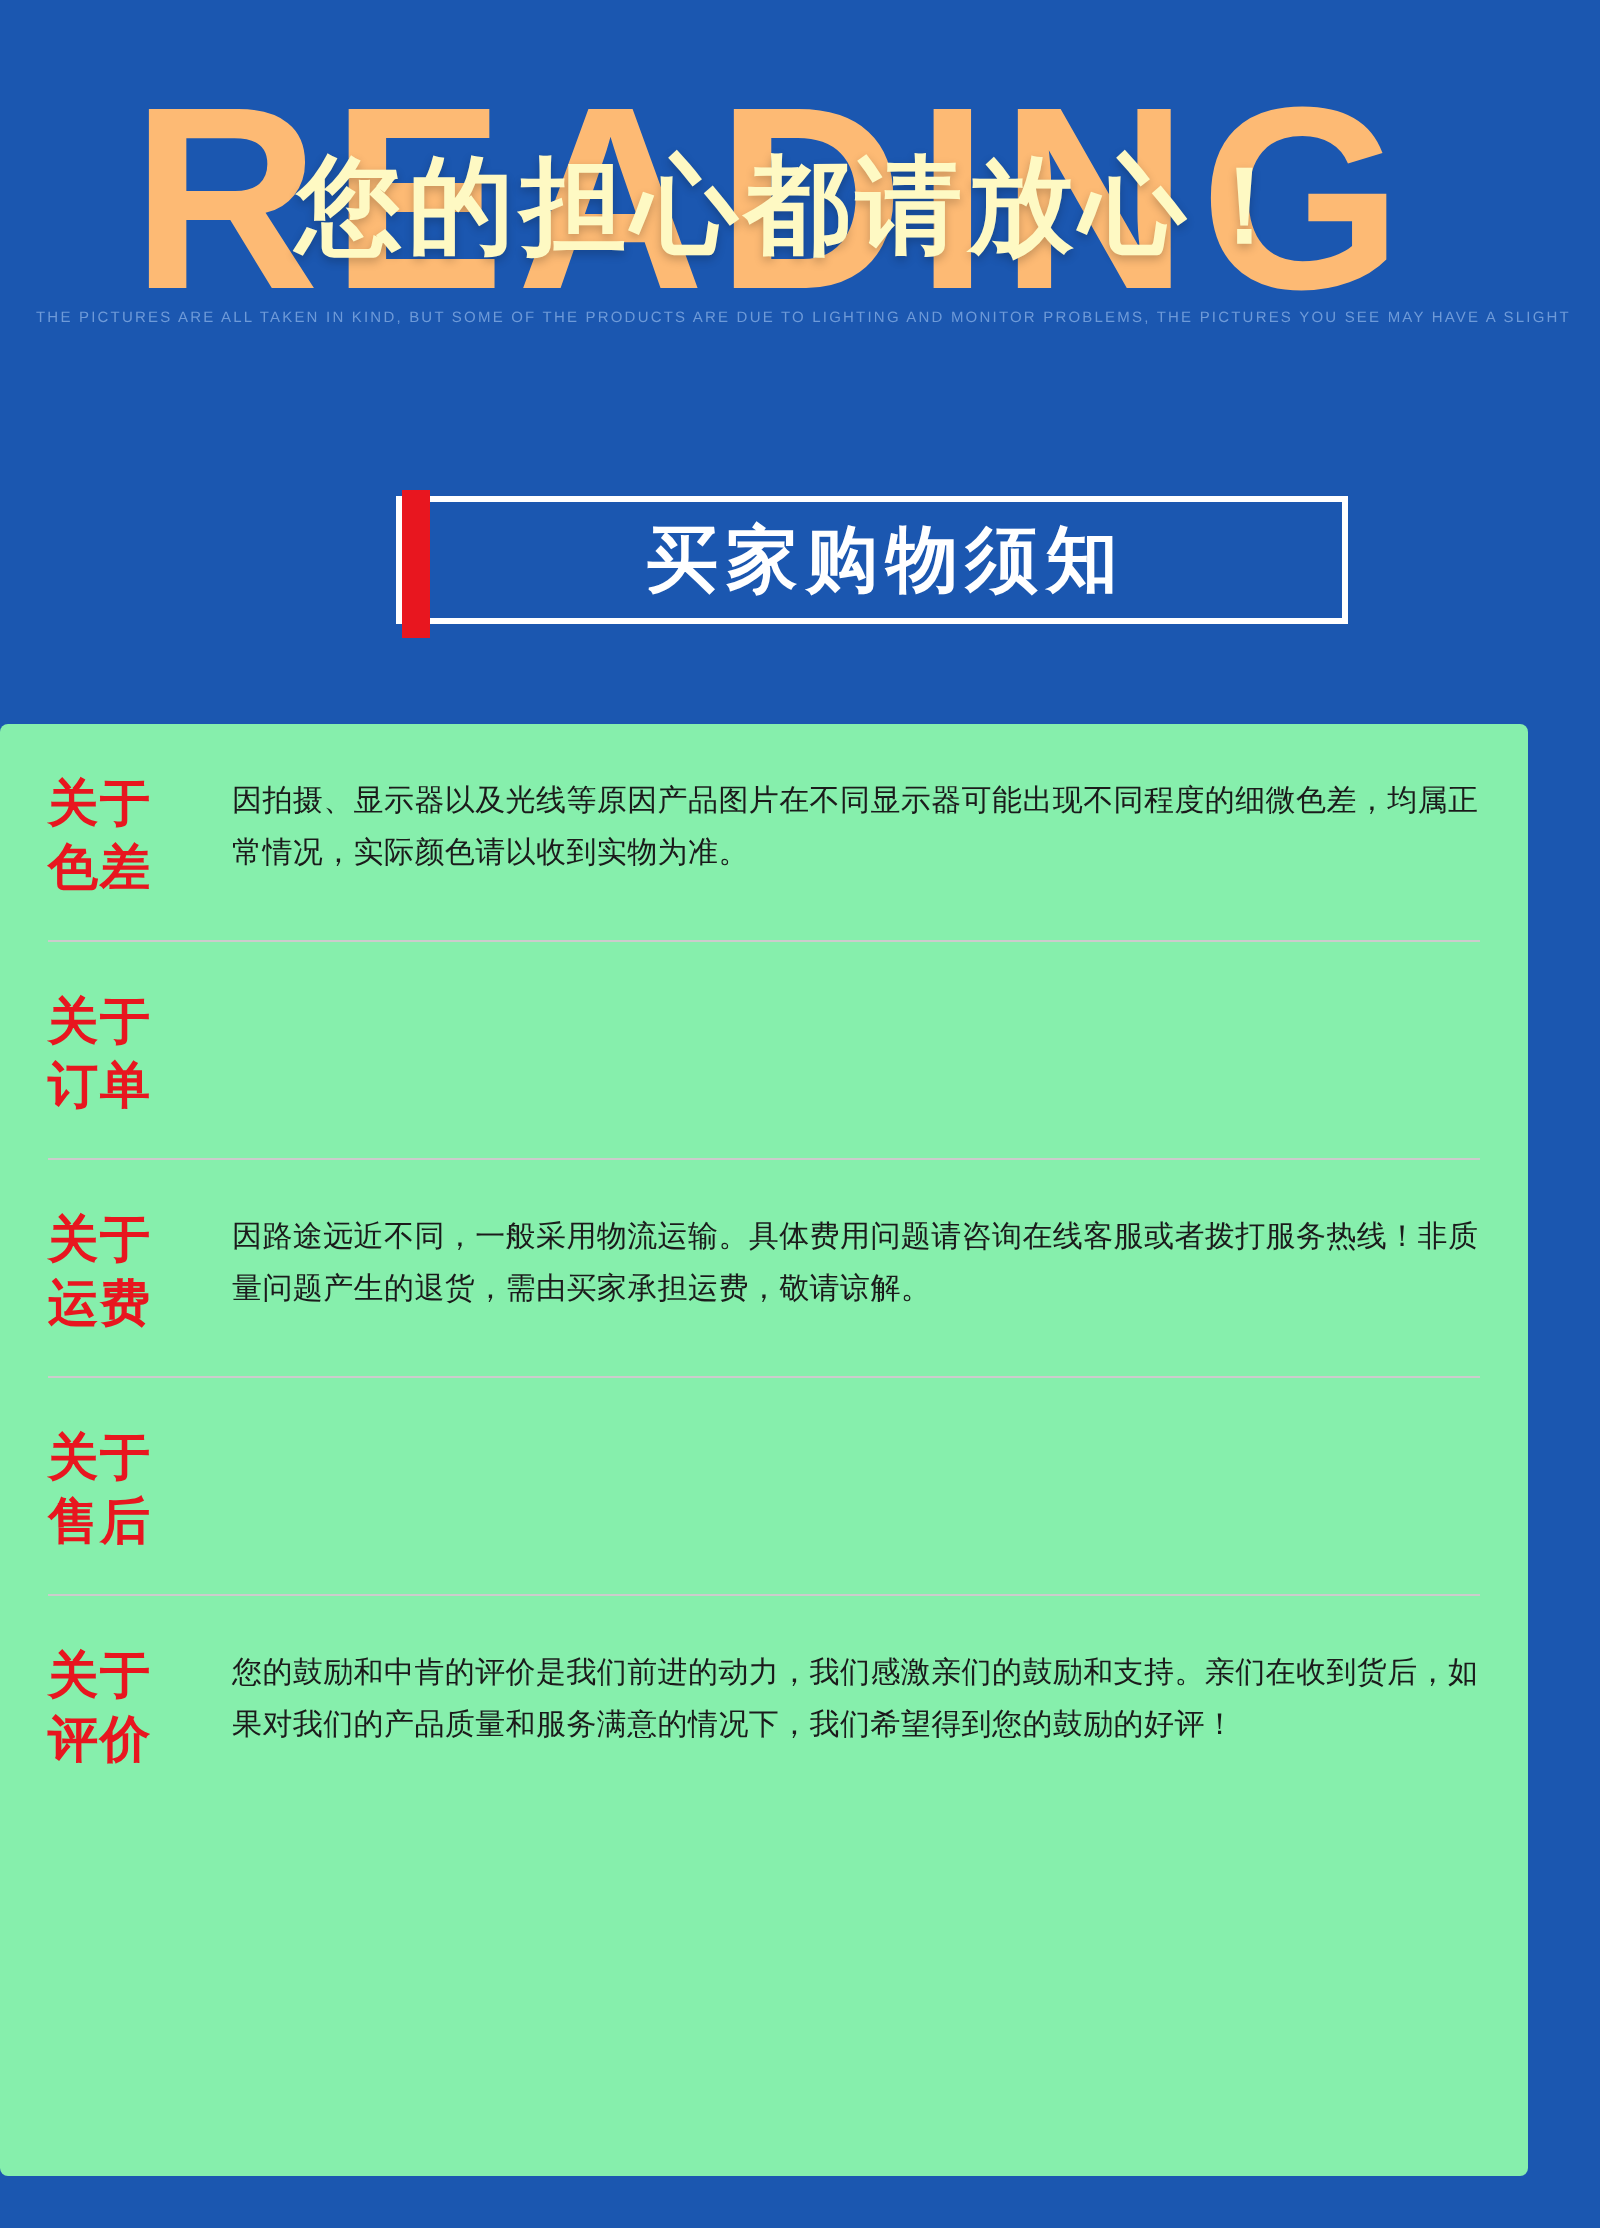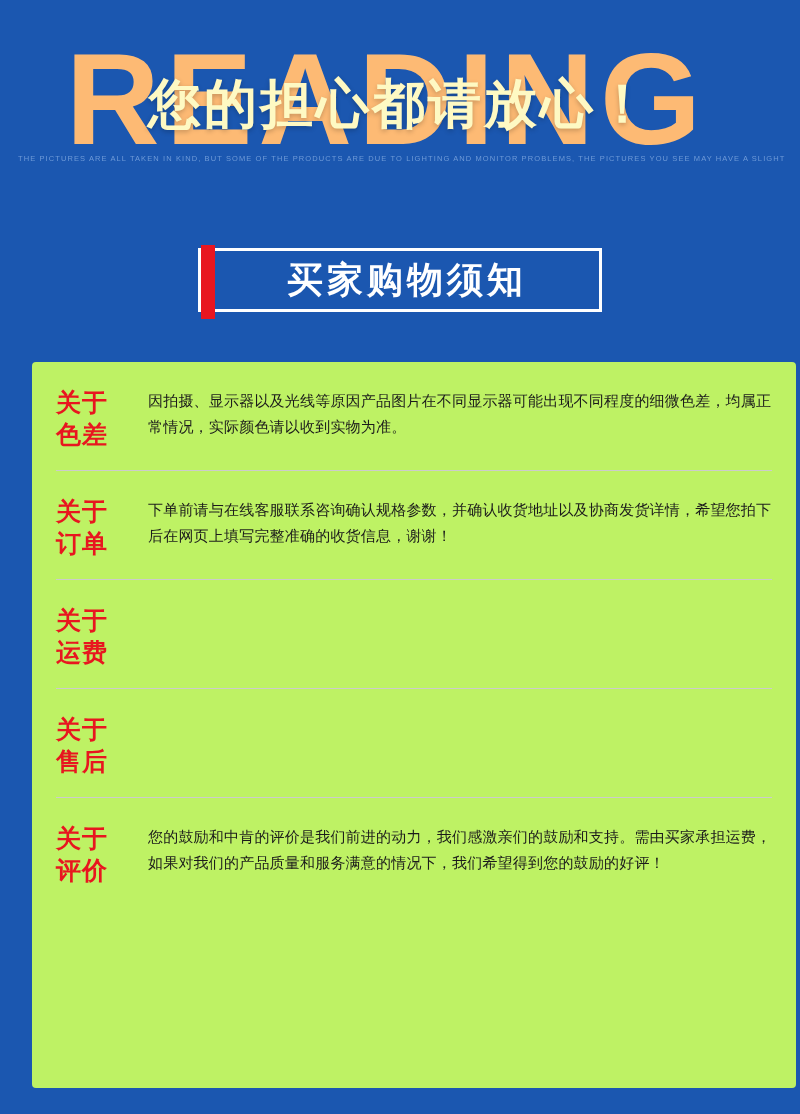--- a/index.html
+++ b/index.html
@@ -61,21 +61,21 @@
     letter-spacing: 1.1px;
     line-height: 1.8;
     padding: 0 18px;
     box-sizing: border-box;
   }
   .banner-sub div { white-space: nowrap; }
   .head-box {
     position: absolute;
     left: 198px;
     top: 248px;
-    width: 404px;
+    width: 476px;
     height: 64px;
     border: 3px solid #ffffff;
     box-sizing: border-box;
     display: flex;
     align-items: center;
     justify-content: center;
   }
   .head-bar {
     position: absolute;
     left: 0px;
@@ -88,25 +88,25 @@
     font-size: 36px;
     font-weight: bold;
     color: #ffffff;
     letter-spacing: 4px;
     margin-left: 14px;
   }
 
   
   .card {
     position: absolute;
-    left: 32px;
+    left: 0;
     top: 362px;
     width: 764px;
     height: 726px;
-    background: #bef264;
+    background: #86efac;
     border-radius: 4px;
     box-sizing: border-box;
     padding: 0 24px;
   }
   .row {
     display: flex;
     align-items: flex-start;
     padding: 22px 0 20px 0;
     border-bottom: 1px solid #cccccc;
   }
@@ -155,38 +155,38 @@
       <span>色差</span>
     </div>
     <div class="row-text">因拍摄、显示器以及光线等原因产品图片在不同显示器可能出现不同程度的细微色差，均属正常情况，实际颜色请以收到实物为准。</div>
   </div>
 
   <div class="row">
     <div class="row-label">
       <span>关于</span>
       <span>订单</span>
     </div>
-    <div class="row-text">下单前请与在线客服联系咨询确认规格参数，并确认收货地址以及协商发货详情，希望您拍下后在网页上填写完整准确的收货信息，谢谢！</div>
   </div>
 
   <div class="row">
     <div class="row-label">
       <span>关于</span>
       <span>运费</span>
     </div>
+    <div class="row-text">因路途远近不同，一般采用物流运输。具体费用问题请咨询在线客服或者拨打服务热线！非质量问题产生的退货，需由买家承担运费，敬请谅解。</div>
   </div>
 
   <div class="row">
     <div class="row-label">
       <span>关于</span>
       <span>售后</span>
     </div>
   </div>
 
   <div class="row">
     <div class="row-label">
       <span>关于</span>
       <span>评价</span>
     </div>
-    <div class="row-text">您的鼓励和中肯的评价是我们前进的动力，我们感激亲们的鼓励和支持。需由买家承担运费，如果对我们的产品质量和服务满意的情况下，我们希望得到您的鼓励的好评！</div>
+    <div class="row-text">您的鼓励和中肯的评价是我们前进的动力，我们感激亲们的鼓励和支持。亲们在收到货后，如果对我们的产品质量和服务满意的情况下，我们希望得到您的鼓励的好评！</div>
   </div>
 
 </div>
 
 </body></html>

